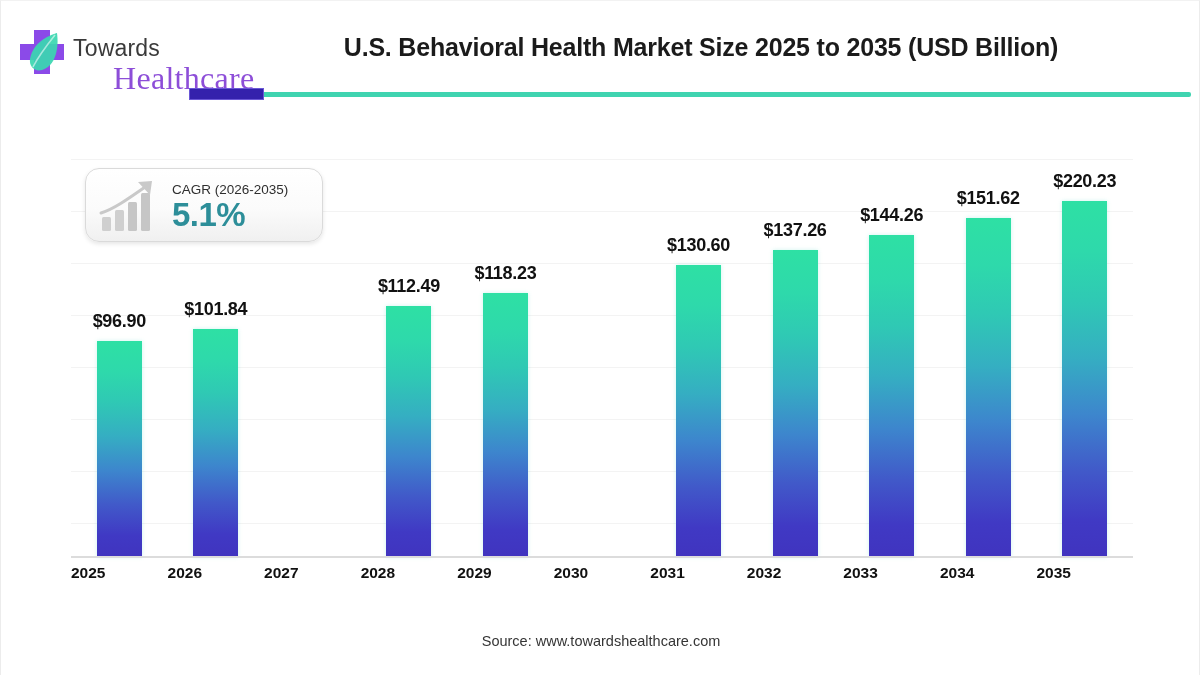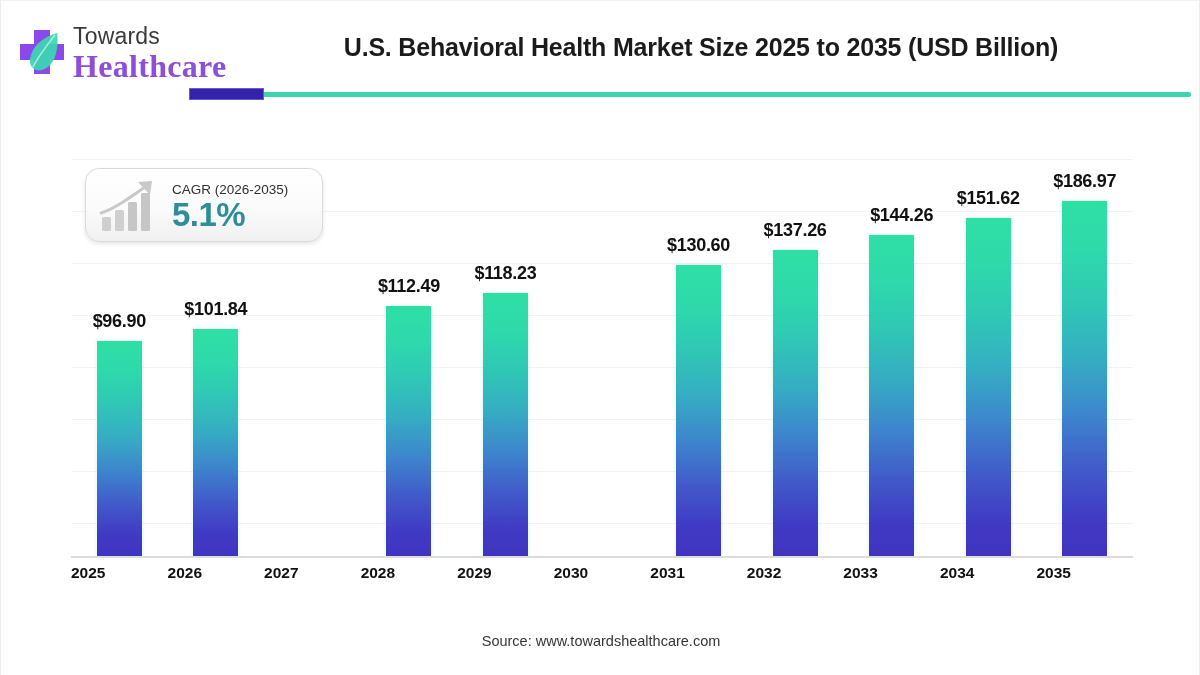--- a/index.html
+++ b/index.html
@@ -26,26 +26,26 @@
     position:absolute; left:16px; top:12px;
     width:230px; height:70px;
   }
   #logo-mark {
     position:absolute; left:0px; top:14px;
     width:50px; height:50px;
   }
   #logo-text { position:absolute; left:56px; top:10px; }
   #logo-text .lt-towards {
     font-size:23px; color:#3a3a3a; line-height:26px;
-    letter-spacing:.2px; font-family:"Liberation Sans", sans-serif;
+    letter-spacing:.2px; font-family:"Liberation Sans", sans-serif;margin-top:12px;
   }
   #logo-text .lt-healthcare {
     font-family:"Liberation Serif", serif;
-    font-size:32px; font-weight:bold; color:#8d4ed8;
-    line-height:34px; letter-spacing:.3px;
+    font-size:32px; font-weight:normal; color:#8d4ed8;
+    line-height:34px; letter-spacing:.3px;margin-left:40px;
   }
 
   #chart-title {
     position:absolute; left:250px; top:32px; width:900px;
     text-align:center;
     font-size:25px; font-weight:bold; color:#1b1b1b;
     letter-spacing:-0.2px;
     white-space:nowrap;
   }
 
@@ -184,29 +184,29 @@
       <div class="bar-slot" style="left: 579.273px; width: 96.5455px;">
         <div class="bar" title="$130.60" style="height: 291.77px; left: 25.7727px;"></div>
         <div class="bar-label" style="bottom: 300.77px;">$130.60</div>
       </div>
       <div class="bar-slot" style="left: 675.818px; width: 96.5455px;">
         <div class="bar" title="$137.26" style="height: 306.649px; left: 25.7727px;"></div>
         <div class="bar-label" style="bottom: 315.649px;">$137.26</div>
       </div>
       <div class="bar-slot" style="left: 772.364px; width: 96.5455px;">
         <div class="bar" title="$144.26" style="height: 322.288px; left: 25.7727px;"></div>
-        <div class="bar-label" style="bottom: 331.288px; margin-left: 10px;">$144.26</div>
+        <div class="bar-label" style="bottom: 331.288px;">$144.26</div>
       </div>
       <div class="bar-slot" style="left: 868.909px; width: 96.5455px;">
         <div class="bar" title="$151.62" style="height: 338.731px; left: 25.7727px;"></div>
         <div class="bar-label" style="bottom: 347.731px;">$151.62</div>
       </div>
       <div class="bar-slot" style="left: 965.455px; width: 96.5455px;">
         <div class="bar" title="$159.35" style="height: 356px; left: 25.7727px;"></div>
-        <div class="bar-label" style="bottom: 365px;">$186.97</div>
+        <div class="bar-label" style="bottom: 365px;">$220.23</div>
       </div>
     </div>
   <div id="axis-line"></div>
 
   <div id="cagr-card">
     <svg id="cagr-icon" viewBox="0 0 66 54">
       <rect x="4" y="38" width="9" height="14" rx="1.5" fill="#cfcfcf"></rect>
       <rect x="17" y="31" width="9" height="21" rx="1.5" fill="#cfcfcf"></rect>
       <rect x="30" y="23" width="9" height="29" rx="1.5" fill="#c6c6c6"></rect>
       <rect x="43" y="14" width="9" height="38" rx="1.5" fill="#c6c6c6"></rect>

